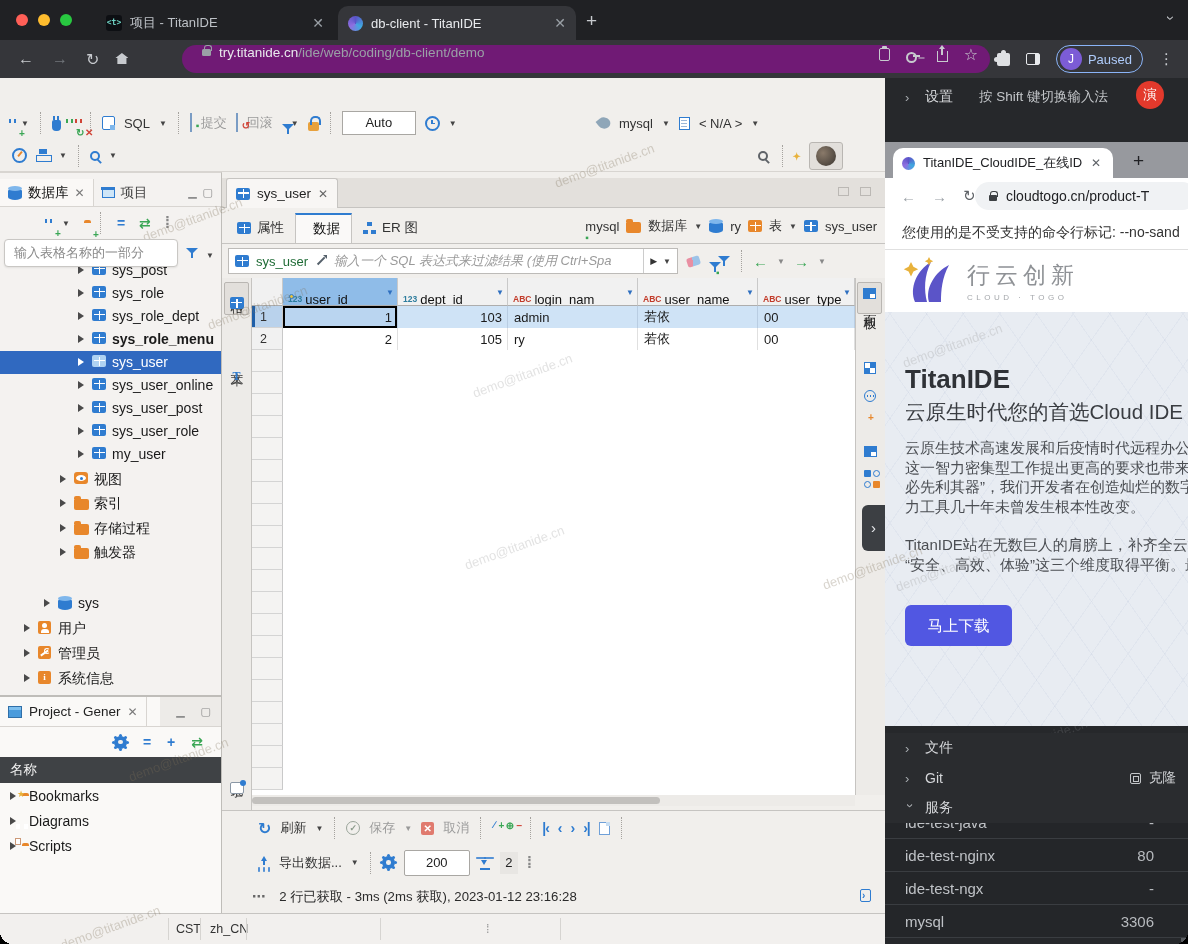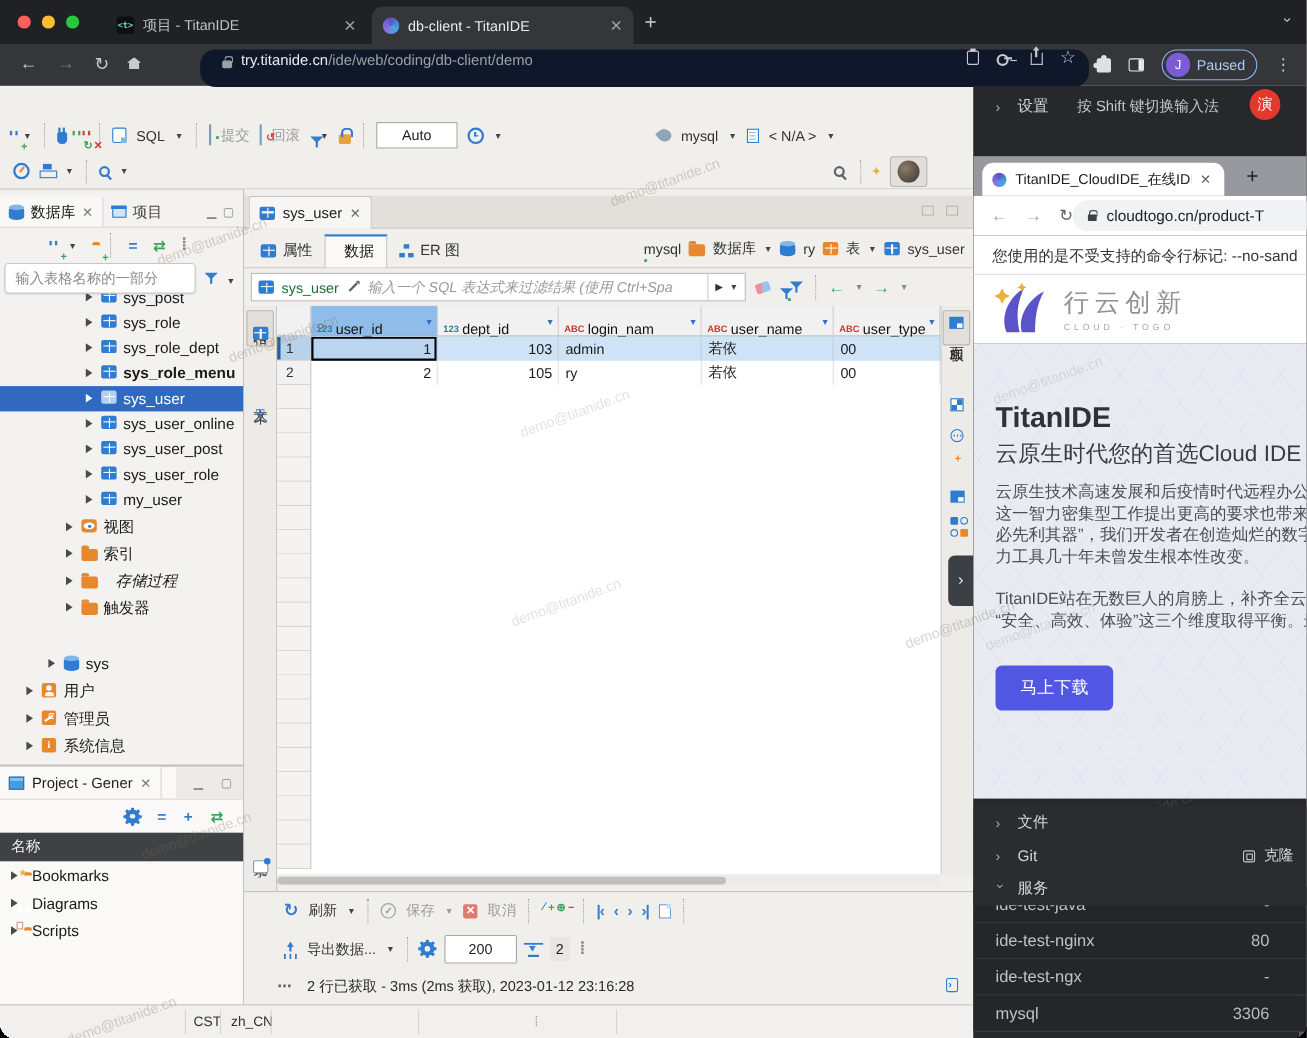--- a/index.html
+++ b/index.html
@@ -12,21 +12,21 @@
 .ctab{position:absolute;top:6px;height:34px;display:flex;align-items:center;gap:8px;padding:0 10px;font-size:13px;color:#BDC1C6;width:238px}
 .ctab.active{background:#35363A;border-radius:10px 10px 0 0;color:#E8EAED}
 .fav1{width:16px;height:16px;background:#0D0F13;border-radius:3px;color:#6FD3C4;font:700 8px/16px "DejaVu Sans Mono",monospace;text-align:center;flex:none}
 .fav2{width:15px;height:15px;border-radius:50%;background:conic-gradient(#5B54C8,#3FA9E0,#8F6FE0,#5B54C8);flex:none}
 .ctab .x{margin-left:auto;color:#9AA0A6;font-size:14px}
 .newtab{position:absolute;left:586px;top:10px;color:#C7CACE;font-size:19px}
 .tabchev{position:absolute;right:14px;top:10px;color:#C7CACE;font-size:14px;transform:rotate(90deg)}
 .addrbar{position:absolute;left:0;top:40px;right:0;height:38px;background:#35363A;display:flex;align-items:center}
 .nv{color:#C7CACE;font-size:16px;margin-left:18px}
 .nv.dim{color:#72767B}
-.urlpill{position:absolute;left:182px;top:5px;width:808px;height:28px;background:#0f172a;border-radius:14px;display:flex;align-items:flex-end;color:#9AA0A6;font-size:13.5px;padding:17px 12px}
+.urlpill{position:absolute;left:182px;top:5px;width:808px;height:28px;background:#701a75;border-radius:14px;display:flex;align-items:flex-start;color:#9AA0A6;font-size:13.5px;padding:0 12px}
 .i-lockg2{width:9px;height:7px;background:#9AA0A6;border-radius:1.5px;position:relative;margin:4px 8px 0 8px;flex:none}
 .i-lockg2::before{content:"";position:absolute;top:-4px;left:1.5px;width:6px;height:5px;border:1.5px solid #9AA0A6;border-bottom:none;border-radius:3px 3px 0 0}
 .host{color:#E8EAED}
 .pillicons{margin-left:auto;display:flex;align-items:center;gap:16px}
 .i-clip{width:11px;height:13px;border:1.6px solid #C7CACE;border-radius:2px;position:relative}
 .i-clip::before{content:"";position:absolute;left:2px;top:-3px;width:5px;height:3px;background:#C7CACE;border-radius:1px}
 .i-key{width:15px;height:14px;position:relative}
 .i-key::before{content:"";position:absolute;left:0;top:4px;width:7px;height:7px;border:2px solid #C7CACE;border-radius:50%}
 .i-key::after{content:"";position:absolute;left:7px;top:7px;width:7px;height:2px;background:#C7CACE;box-shadow:5px 2px 0 -0.5px #C7CACE}
 .i-shr{width:11px;height:11px;border:1.6px solid #C7CACE;border-top:none;position:relative;margin-top:3px}
@@ -457,21 +457,21 @@
           <div class="tlab" style="left: 94px;">索引</div>
         </div>
         <div class="trow" style="top: 295px;">
           <div class="texp" style="left: 60px;"></div>
           <div class="tico i-eye" style="left: 74px;"></div>
           <div class="tlab" style="left: 94px;">视图</div>
         </div>
         <div class="trow" style="top: 344px;">
           <div class="texp" style="left: 60px;"></div>
           <div class="tico i-fold" style="left: 74px;"></div>
-          <div class="tlab" style="left: 105px; font-style: italic;">存储过程</div>
+          <div class="tlab" style="left: 94px;">存储过程</div>
         </div>
         <div class="trow" style="top: 368px;">
           <div class="texp" style="left: 60px;"></div>
           <div class="tico i-fold" style="left: 74px;"></div>
           <div class="tlab" style="left: 94px;">触发器</div>
         </div>
         <div class="trow" style="top: 419px;">
           <div class="texp" style="left: 44px;"></div>
           <div class="tico i-db" style="left: 58px;"></div>
           <div class="tlab" style="left: 78px;">sys</div>

